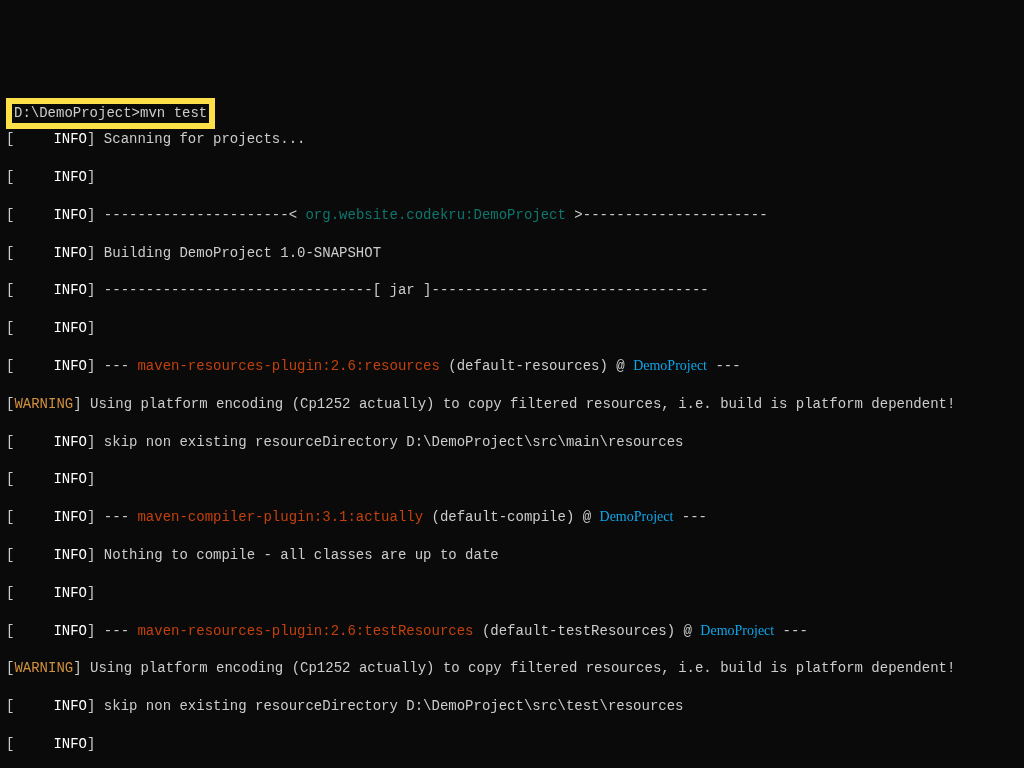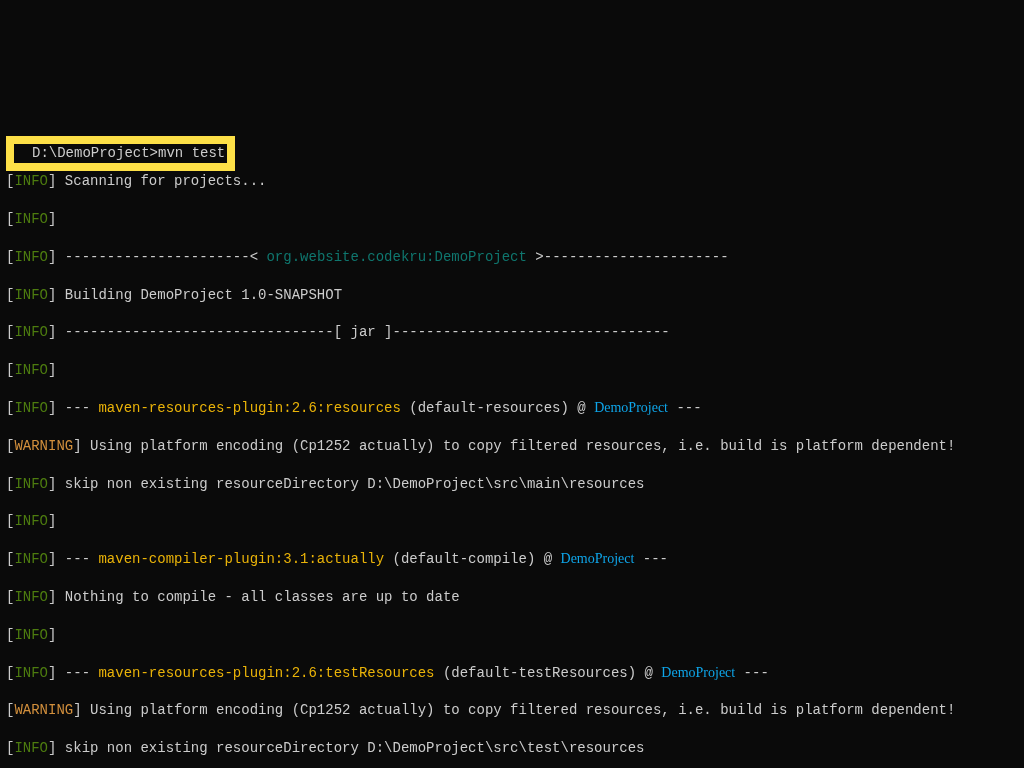--- a/index.html
+++ b/index.html
@@ -9,33 +9,32 @@
     font-family: "Consolas", "Courier New", monospace;
     font-size: 14px;
     line-height: 1.35;
     padding: 4px 6px;
     width: 1024px;
     height: 768px;
     white-space: pre;
     overflow: hidden;
   }
   .line { display: block; }
-  .info-tag { color: #4d7c0f; }
+  .info-tag { color: #ffffff; margin-left: 39px; }
   .warn-tag { color: #d28f3c; }
   .bracket { color: #cccccc; }
-  .plugin { color: #eab308; }
+  .plugin { color: #c2410c; }
   .project { color: #0ea5e9; font-family: Liberation Serif, serif; }
   .dash { color: #cccccc; }
   .header-link { color: #0f766e; }
   .box-top {
-    border: 8px solid #fde047;
+    border: 6px solid #fde047;
     display: inline-block;
-    padding: 0 2px 0 18px;
+    padding: 0 2px 0 2px;
     margin-bottom: 1px;
-    margin-top: 38px;
   }
   .plain { color: #cccccc; }
 </style>
 </head>
 <body>
 
 
 
 <div>
 <span class="box-top"><span>D:\DemoProject&gt;</span><span>mvn test</span></span>

